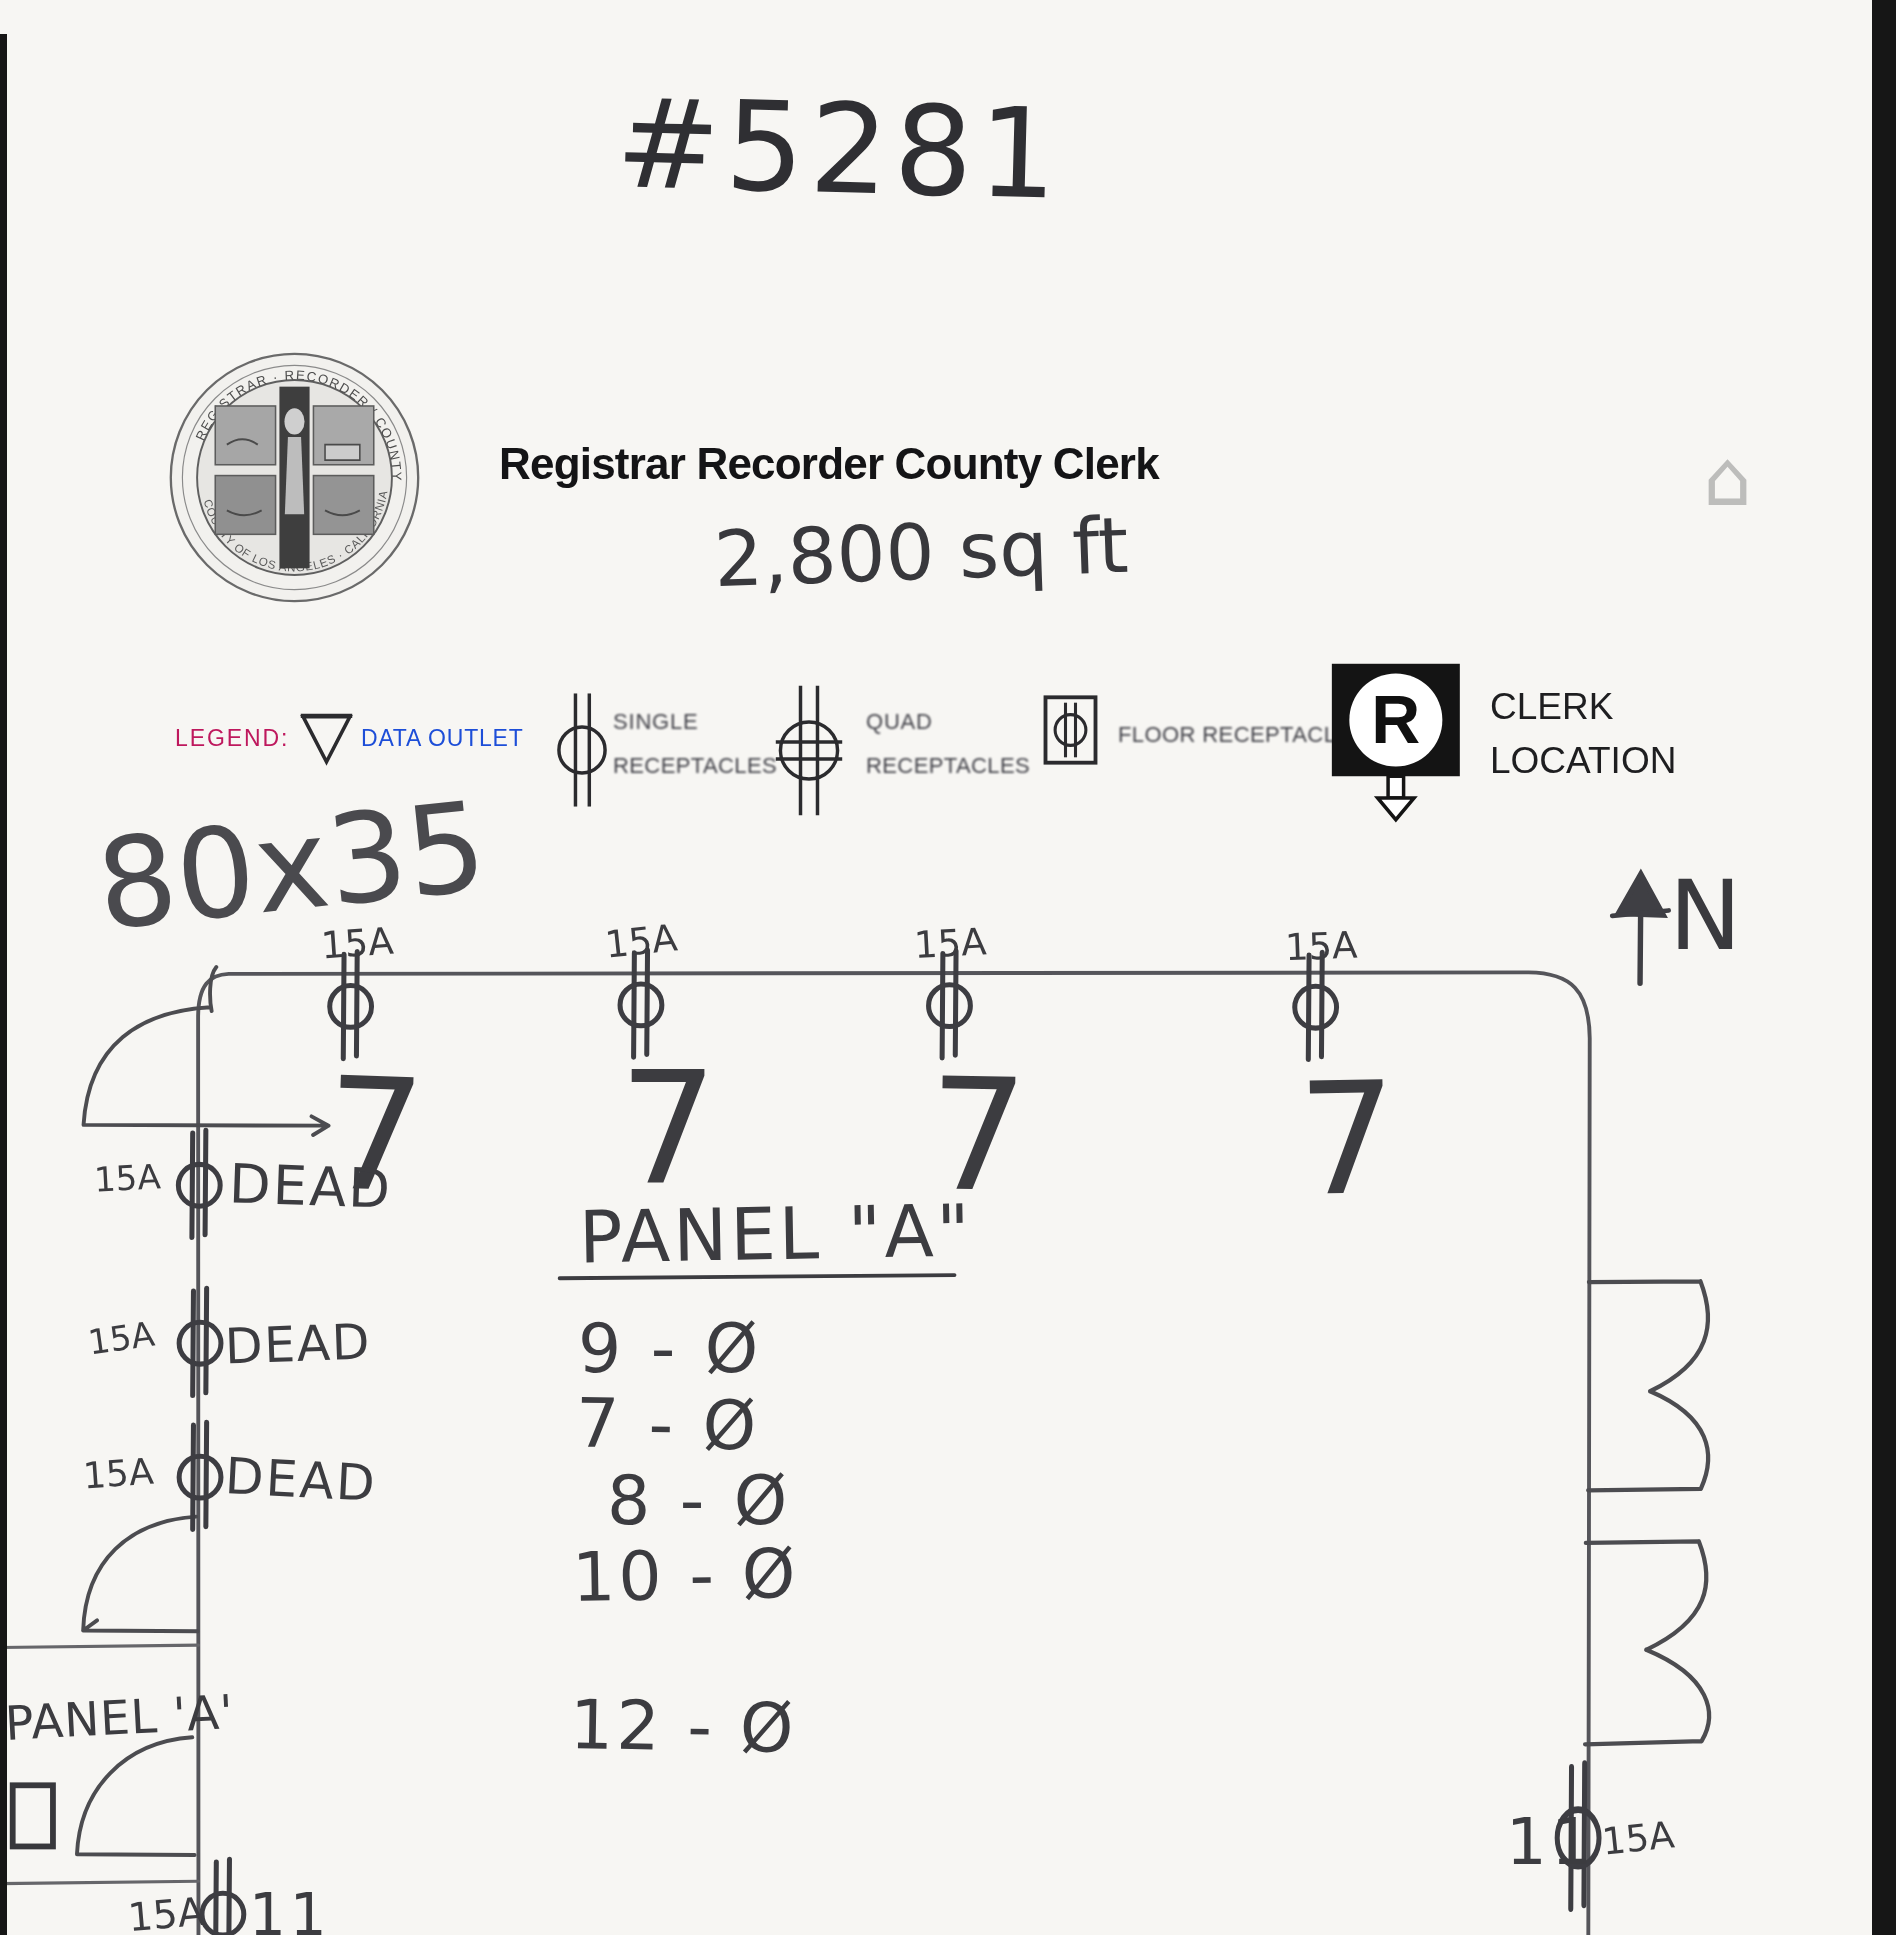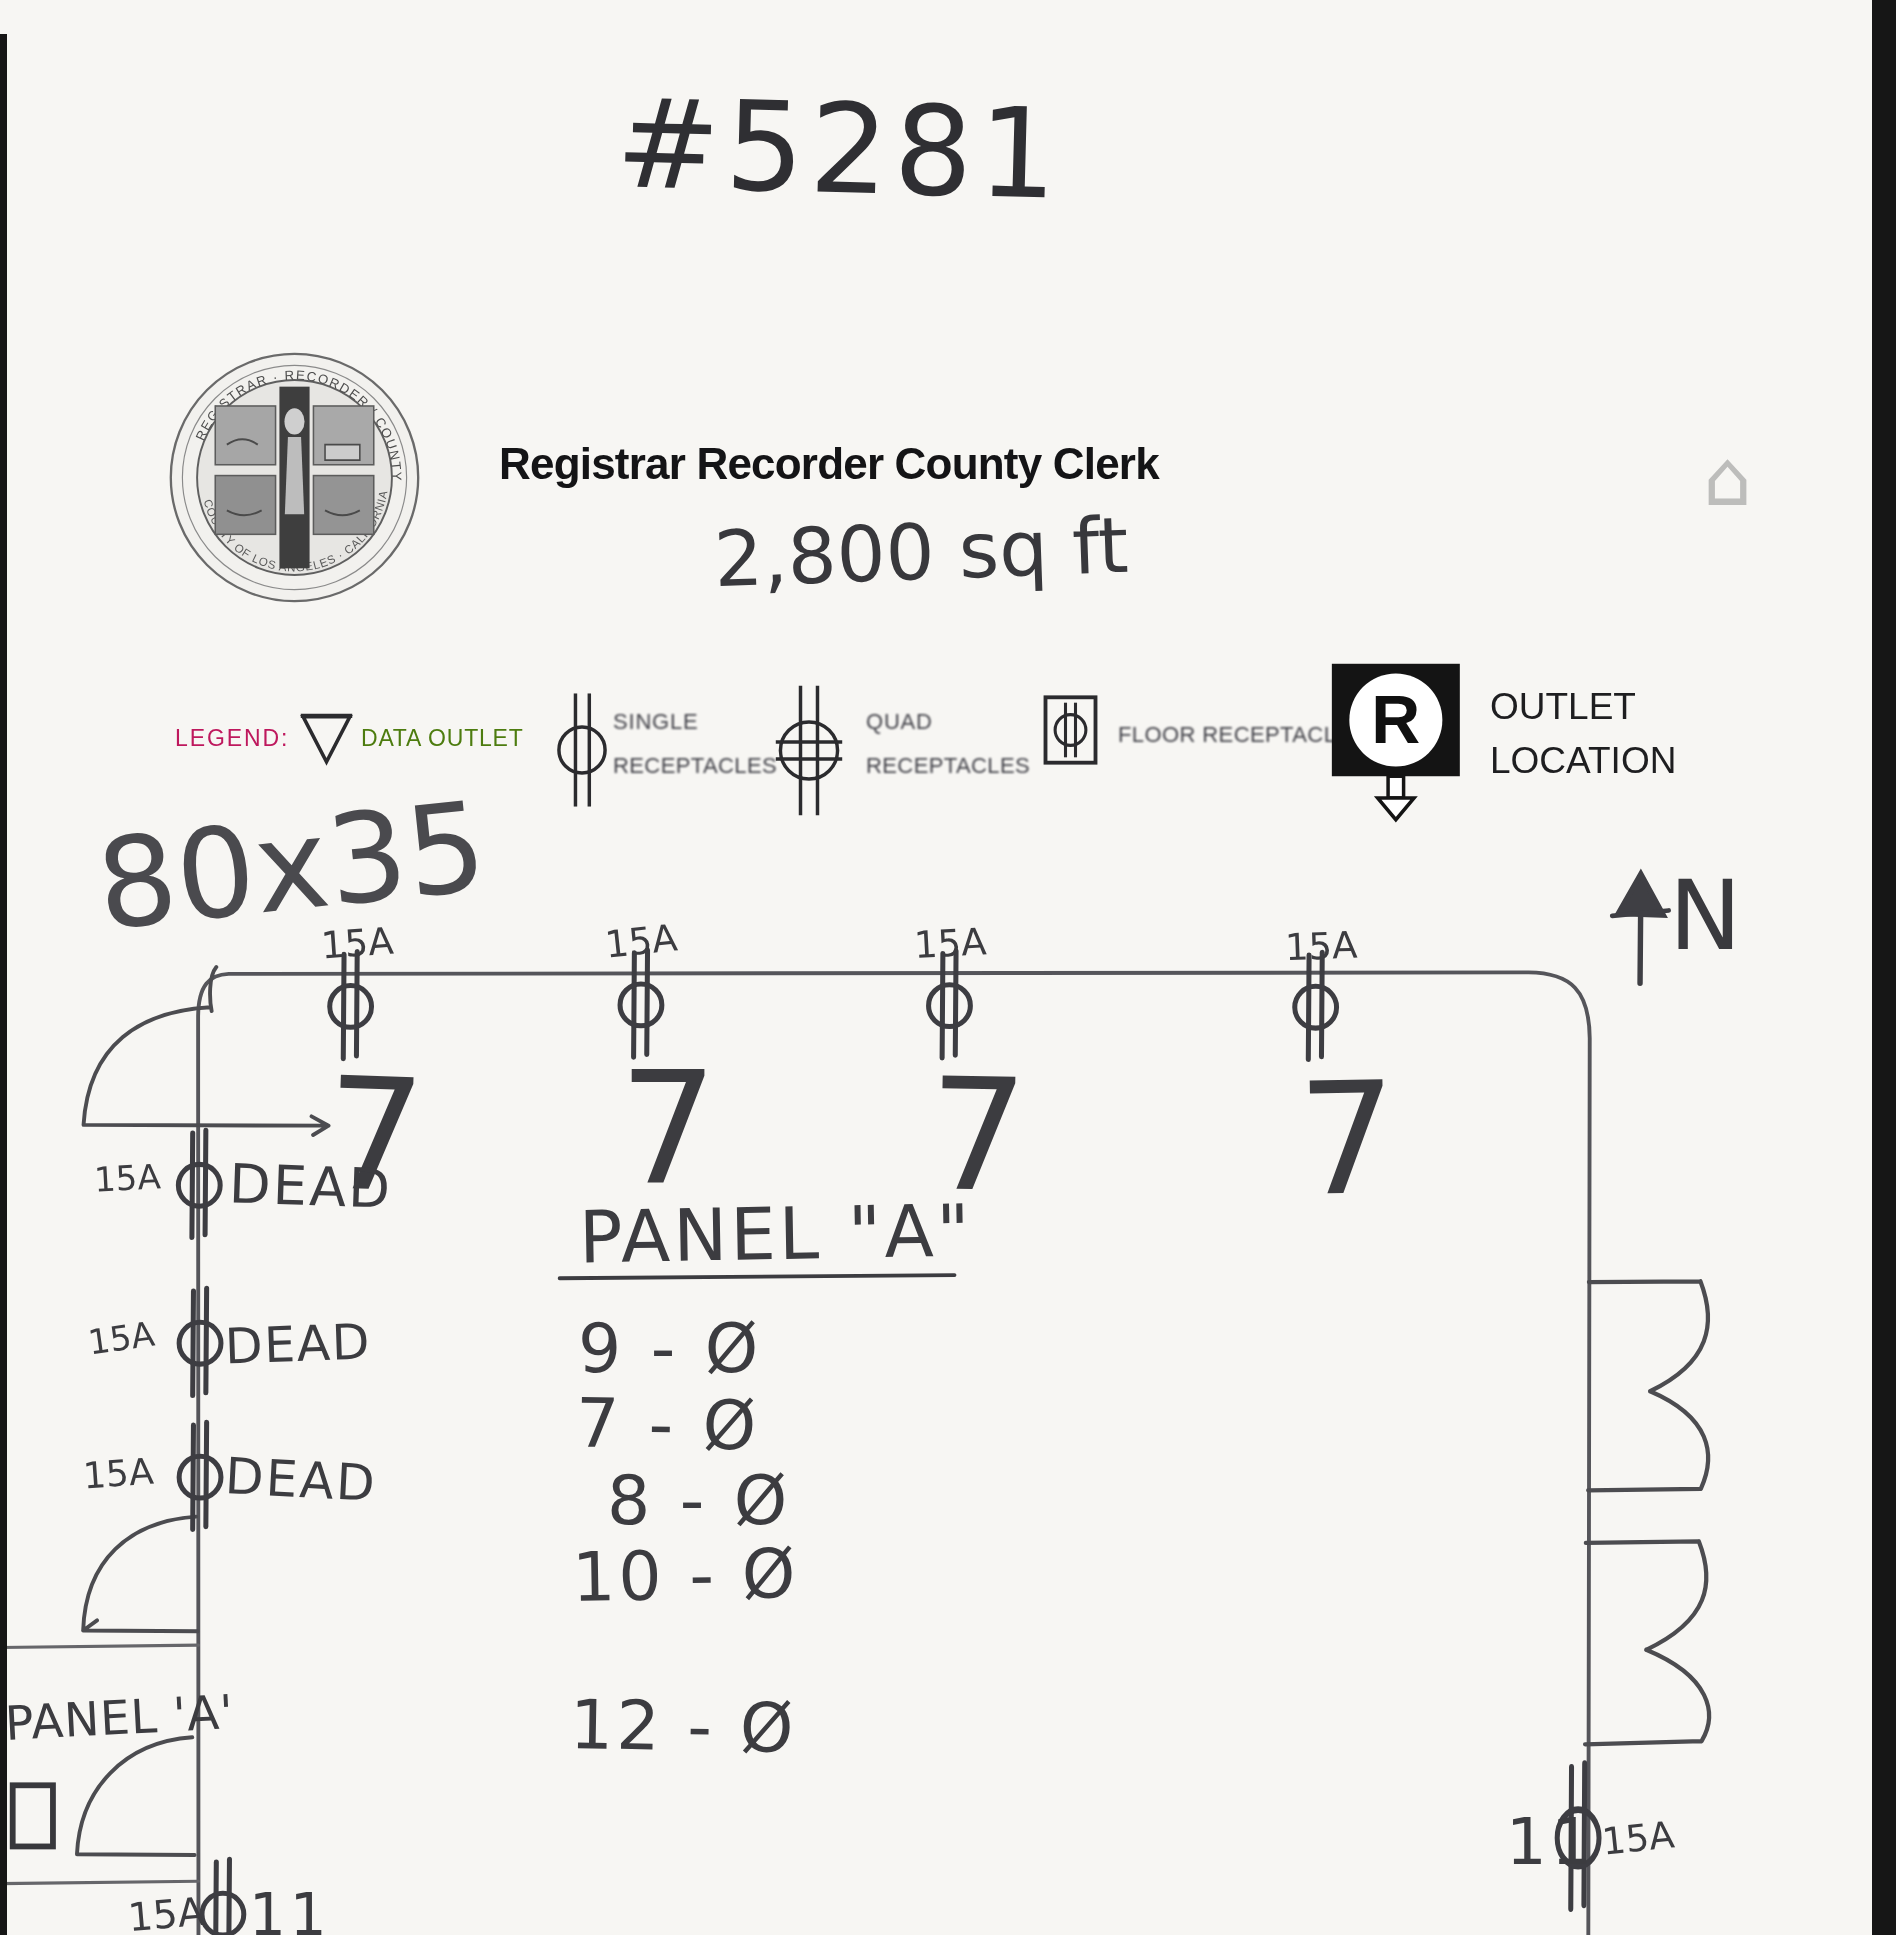--- a/index.html
+++ b/index.html
@@ -1,19 +1,19 @@
 <!DOCTYPE html>
 <html style="font-size:6.2px"><head>
 <meta charset="utf-8">
 <style>
   html,body{margin:0;padding:0;background:#d8d8d8;}
   .stage{position:relative;width:1897px;height:2580px;background:#f7f6f3;overflow:hidden;
          font-family:"Liberation Sans", sans-serif;}
   .abs{position:absolute;}
-  .print{color:#4d7c0f;font-family:"Liberation Sans", sans-serif;}
+  .print{color:#1d4ed8;font-family:"Liberation Sans", sans-serif;}
   .hand{color:#3c3c40;font-family:"DejaVu Sans", sans-serif;white-space:nowrap;}
   .blur1{filter:blur(0.6px);}
   .blur2{filter:blur(1px);color:#43434a;}
   svg{display:block;overflow:visible;}
   .edge{background:#161616;}
 </style>
 </head>
 <body>
 
 <div class="stage">
@@ -168,21 +168,21 @@
   </svg>
   <div class="abs print blur2" style="left:1118px;top:722px;font-size:22px;letter-spacing:0.4px;">FLOOR RECEPTACLES</div>
 
   <svg class="abs" style="left:1331px;top:663px;" width="132" height="159" viewBox="0 0 340 410">
     <rect x="2" y="2" width="330" height="290" fill="#141414"></rect>
     <circle cx="167" cy="147" r="120" fill="#ffffff"></circle>
     <text x="167" y="205" text-anchor="middle" font-size="175" font-weight="bold" fill="#101010" font-family="Liberation Sans, sans-serif">R</text>
     <rect x="147" y="292" width="40" height="56" fill="#ffffff" stroke="#141414" stroke-width="9"></rect>
     <path d="M 120,348 L 214,348 L 167,404 Z" fill="#ffffff" stroke="#141414" stroke-width="9"></path>
   </svg>
-  <div class="abs print" style="left:1490px;top:686px;font-size:37px;color:#1e1e20;">OUTLET</div>
+  <div class="abs print" style="left:1490px;top:686px;font-size:37px;color:#1e1e20;">CLERK</div>
   <div class="abs print" style="left:1490px;top:740px;font-size:37px;color:#1e1e20;">LOCATION</div>
 
   <div class="abs hand" style="left:97px;top:794px;font-size:124px;transform:rotate(-6deg);color:#4a4a4e;">80x35</div>
 
   <div class="abs hand" style="left:1669px;top:859px;font-size:97px;color:#3a3a3e;">N</div>
 
   <div class="abs hand" style="left:321px;top:922px;font-size:37px;transform:rotate(-4deg);">15A</div>
   <div class="abs hand" style="left:605px;top:920px;font-size:37px;transform:rotate(-6deg);">15A</div>
   <div class="abs hand" style="left:914px;top:922px;font-size:37px;transform:rotate(-3deg);">15A</div>
   <div class="abs hand" style="left:1285px;top:925px;font-size:37px;transform:rotate(-2deg);">15A</div>

